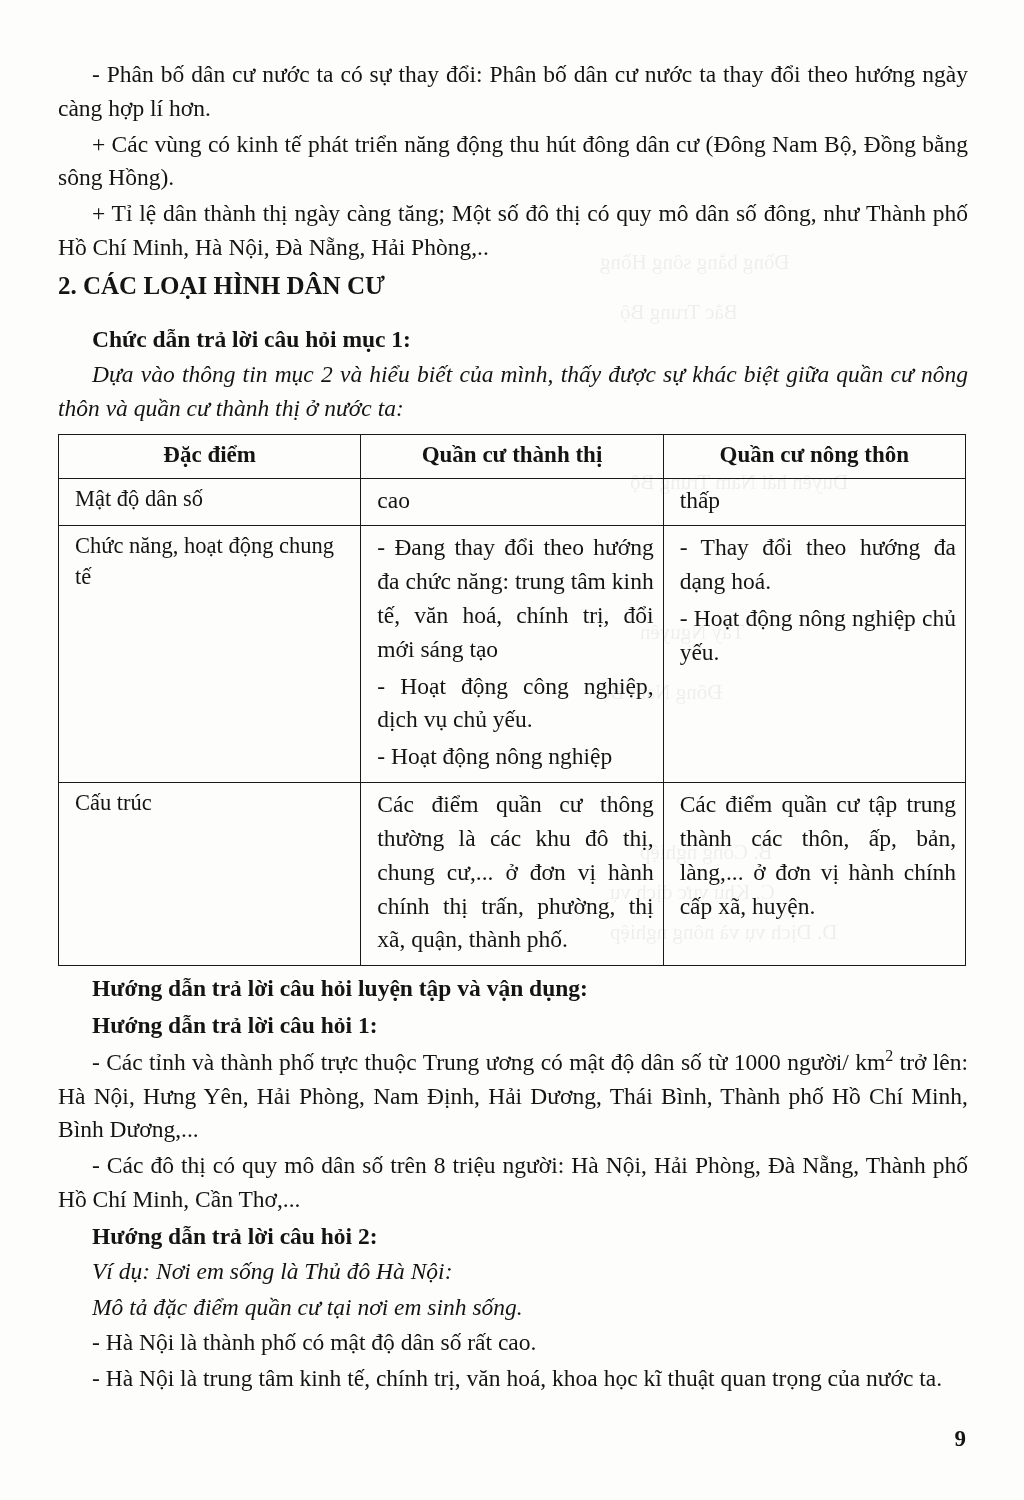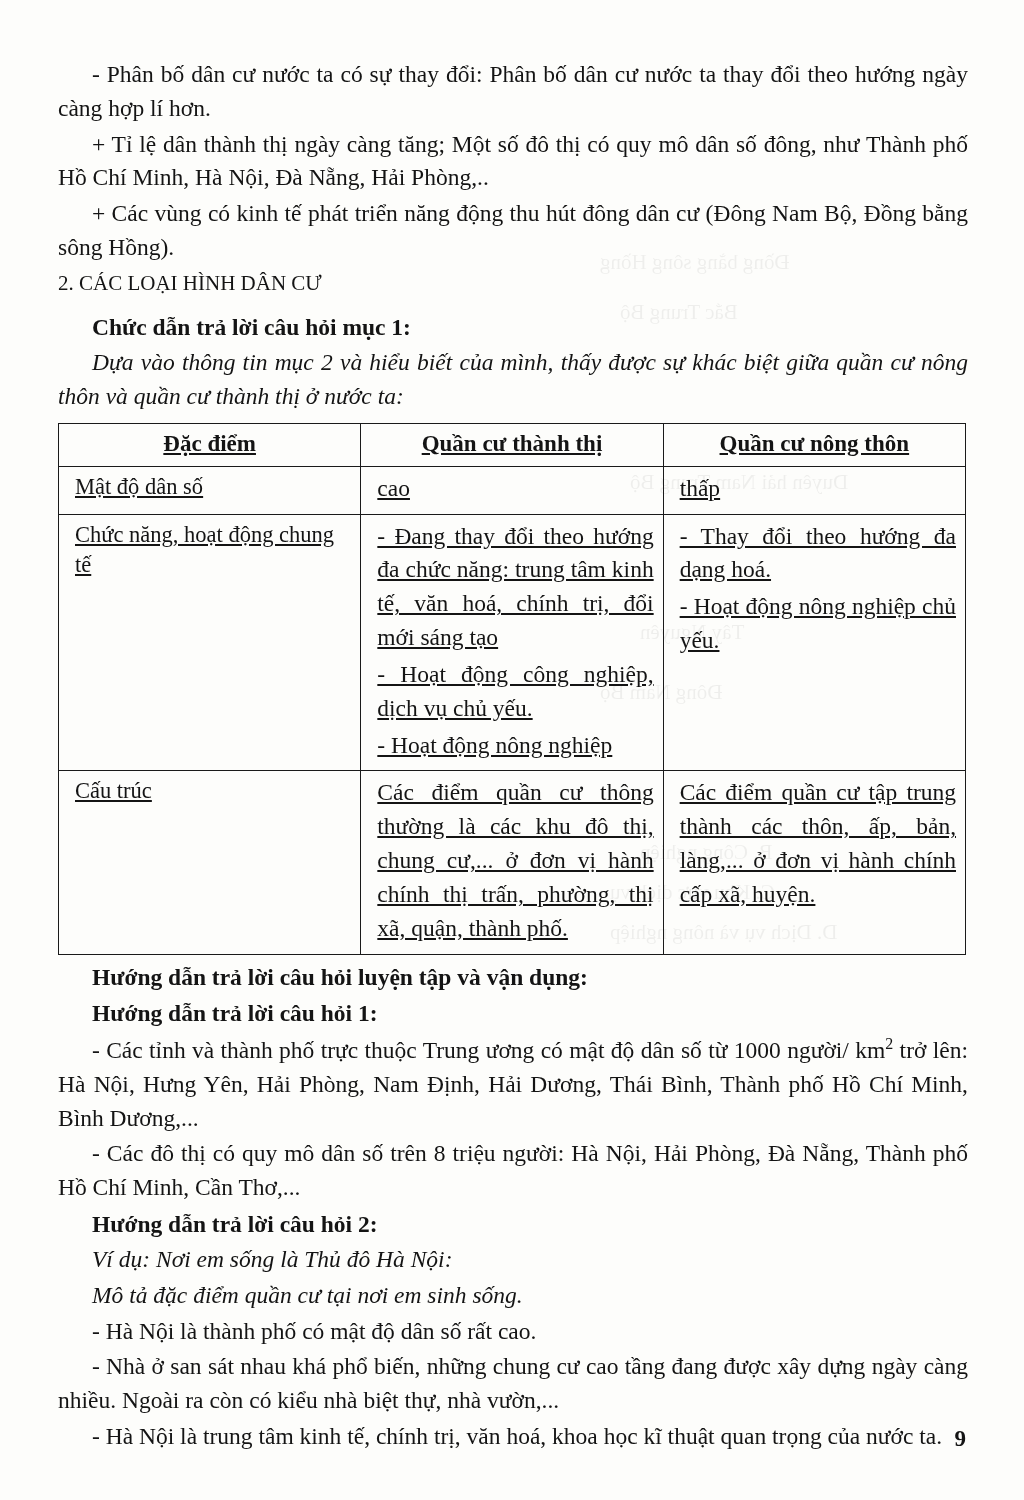--- a/index.html
+++ b/index.html
@@ -32,42 +32,41 @@
     margin: 0 0 2px 0;
     font-size: 23.5px;
     line-height: 1.44;
     text-align: justify;
     text-justify: inter-word;
   }
   .indent {
     text-indent: 34px;
   }
   .heading {
-    font-weight: normal;
-    font-size: 21px;
+    font-weight: bold;
+    font-size: 25px;
     margin-top: 3px;
-    margin-bottom: 13px;
+    margin-bottom: 19px;
   }
   .sub-heading {
     font-weight: bold;
     font-size: 23.5px;
     text-indent: 34px;
     margin-top: 3px;
     margin-bottom: 1px;
   }
   .quest-italic {
     font-style: italic;
     text-indent: 34px;
   }
   table.cmp {
     border-collapse: collapse;
     width: 908px;
     margin: 9px 12px 6px 0;
     table-layout: fixed;
-    text-decoration: underline;
   }
   table.cmp td, table.cmp th {
     border: 1.6px solid #1a1a1a;
     vertical-align: top;
     padding: 5px 9px 8px 16px;
     font-size: 22.5px;
     line-height: 1.35;
   }
   table.cmp th {
     text-align: center;
@@ -112,22 +111,22 @@
   <div class="ghost" style="left:630px; top:470px;">Duyên hải Nam Trung Bộ</div>
   <div class="ghost" style="left:640px; top:620px;">Tây Nguyên</div>
   <div class="ghost" style="left:600px; top:680px;">Đông Nam Bộ</div>
   <div class="ghost" style="left:640px; top:840px;">B. Công nghiệp</div>
   <div class="ghost" style="left:610px; top:880px;">C. Khu vực dịch vụ</div>
   <div class="ghost" style="left:610px; top:920px;">D. Dịch vụ và nông nghiệp</div>
 
   <div class="content">
 
     <p class="indent">- Phân bố dân cư nước ta có sự thay đổi: Phân bố dân cư nước ta thay đổi theo hướng ngày càng hợp lí hơn.</p>
+    <p class="indent">+ Các vùng có kinh tế phát triển năng động thu hút đông dân cư (Đông Nam Bộ, Đồng bằng sông Hồng).</p>
     <p class="indent">+ Tỉ lệ dân thành thị ngày càng tăng; Một số đô thị có quy mô dân số đông, như Thành phố Hồ Chí Minh, Hà Nội, Đà Nẵng, Hải Phòng,..</p>
-    <p class="indent">+ Các vùng có kinh tế phát triển năng động thu hút đông dân cư (Đông Nam Bộ, Đồng bằng sông Hồng).</p>
 
     <p class="heading">2. CÁC LOẠI HÌNH DÂN CƯ</p>
 
     <p class="sub-heading">Chức dẫn trả lời câu hỏi mục 1:</p>
 
     <p class="quest-italic">Dựa vào thông tin mục 2 và hiểu biết của mình, thấy được sự khác biệt giữa quần cư nông thôn và quần cư thành thị ở nước ta:</p>
 
     <table class="cmp">
       <thead>
         <tr>
@@ -172,19 +171,18 @@
 
     <p class="sub-heading">Hướng dẫn trả lời câu hỏi luyện tập và vận dụng:</p>
     <p class="sub-heading">Hướng dẫn trả lời câu hỏi 1:</p>
     <p class="indent">- Các tỉnh và thành phố trực thuộc Trung ương có mật độ dân số từ 1000 người/ km<sup>2</sup> trở lên: Hà Nội, Hưng Yên, Hải Phòng, Nam Định, Hải Dương, Thái Bình, Thành phố Hồ Chí Minh, Bình Dương,...</p>
     <p class="indent">- Các đô thị có quy mô dân số trên 8 triệu người: Hà Nội, Hải Phòng, Đà Nẵng, Thành phố Hồ Chí Minh, Cần Thơ,...</p>
 
     <p class="sub-heading">Hướng dẫn trả lời câu hỏi 2:</p>
     <p class="quest-italic">Ví dụ: Nơi em sống là Thủ đô Hà Nội:</p>
     <p class="quest-italic">Mô tả đặc điểm quần cư tại nơi em sinh sống.</p>
     <p class="indent">- Hà Nội là thành phố có mật độ dân số rất cao.</p>
-    <p class="indent">- Nhà ở san sát nhau khá phổ biến, những chung cư cao tầng đang được xây dựng ngày càng nhiều. Ngoài ra còn có kiểu nhà biệt thự, nhà vườn,...</p>
     <p class="indent">- Hà Nội là trung tâm kinh tế, chính trị, văn hoá, khoa học kĩ thuật quan trọng của nước ta.</p>
 
   </div>
 
   <div class="pagenum">9</div>
 </div>
 
 </body></html>

